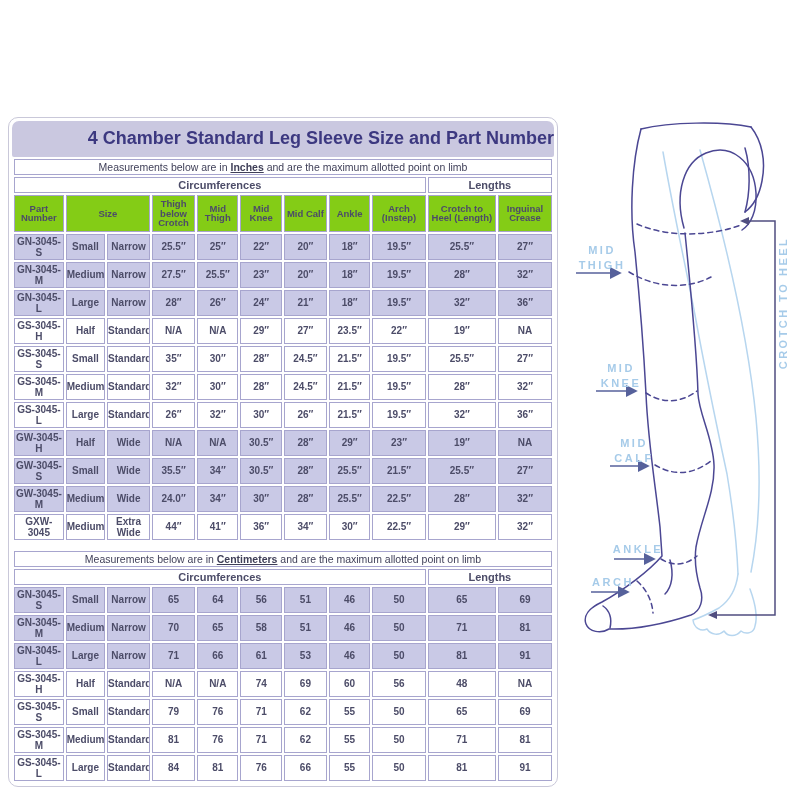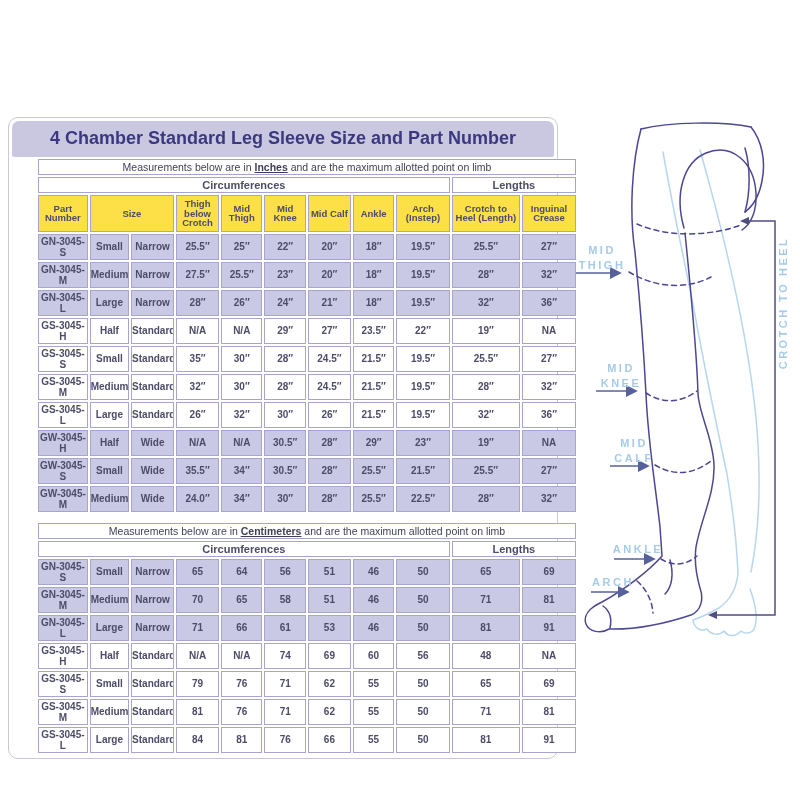--- a/index.html
+++ b/index.html
@@ -1,29 +1,29 @@
 <!DOCTYPE html>
 <html><head>
 <meta charset="utf-8">
 <style>
   html,body{margin:0;padding:0;}
   #page{position:relative;width:800px;height:800px;background:#ffffff;overflow:hidden;
         font-family:"Liberation Sans",sans-serif;}
   .left-col{position:absolute;left:8px;top:117px;width:550px;}
   .panel{border:1.5px solid #c9c8d9;border-radius:10px;background:#ffffff;padding:3px;box-sizing:border-box;}
-  .title-bar{background:#cac8e0;color:#3c3880;font-size:18px;font-weight:bold;text-align:center;
+  .title-bar{background:#cac8e0;color:#3c3880;font-size:18px;font-weight:bold;text-align:right;
              padding:7px 0 8px 0;border-radius:7px 7px 2px 2px;}
-  table.sizes{width:100%;border-collapse:separate;border-spacing:2px;table-layout:fixed;margin-left:24px;}
+  table.sizes{width:100%;border-collapse:separate;border-spacing:2px;table-layout:fixed;}
   table.sizes td{border:1px solid #a7a5ce;font-size:10px;font-weight:bold;color:#4c4c68;
                  text-align:center;padding:1px 0;line-height:11px;overflow:hidden;
                  background:#ffffff;}
   tr.note td{font-weight:normal;font-size:10.5px;line-height:12px;color:#3f3f58;}
   tr.note .unit{font-weight:bold;text-decoration:underline;}
   tr.group td{font-size:11px;line-height:12px;}
-  tr.colhead td{background:#fde047;font-size:9.5px;line-height:9.5px;padding:3px 1px;}
+  tr.colhead td{background:#84cc16;font-size:9.5px;line-height:9.5px;padding:3px 1px;}
   tr.datarow.shaded td{background:#c9c9e6;}
   .spacer{height:7px;}
   .col-part{width:9.6%;} .col-s1{width:7.6%;} .col-s2{width:8.3%;}
   .col-c1{width:8.3%;} .col-c2{width:8%;} .col-c3{width:8%;} .col-c4{width:8.3%;}
   .col-c5{width:8%;} .col-c6{width:10.3%;} .col-l1{width:13.2%;} .col-l2{width:10.4%;}
   svg text.diag-label{fill:#a6cbe9;font-family:"Liberation Sans",sans-serif;
         font-size:11px;font-weight:bold;letter-spacing:2.5px;}
 </style>
 </head>
 <body>
@@ -191,20 +191,33 @@
               <td colspan="1">Wide</td>
               <td colspan="1">24.0″</td>
               <td colspan="1">34″</td>
               <td colspan="1">30″</td>
               <td colspan="1">28″</td>
               <td colspan="1">25.5″</td>
               <td colspan="1">22.5″</td>
               <td colspan="1">28″</td>
               <td colspan="1">32″</td>
             </tr>
+            <tr class="datarow">
+              <td colspan="1">GXW-3045</td>
+              <td colspan="1">Medium</td>
+              <td colspan="1">Extra Wide</td>
+              <td colspan="1">44″</td>
+              <td colspan="1">41″</td>
+              <td colspan="1">36″</td>
+              <td colspan="1">34″</td>
+              <td colspan="1">30″</td>
+              <td colspan="1">22.5″</td>
+              <td colspan="1">29″</td>
+              <td colspan="1">32″</td>
+            </tr>
           </tbody>
         </table>
 
       <div class="spacer"></div>
 
       <table class="sizes">
         <colgroup>
           <col class="col-part">
             <col class="col-s1">
             <col class="col-s2">

